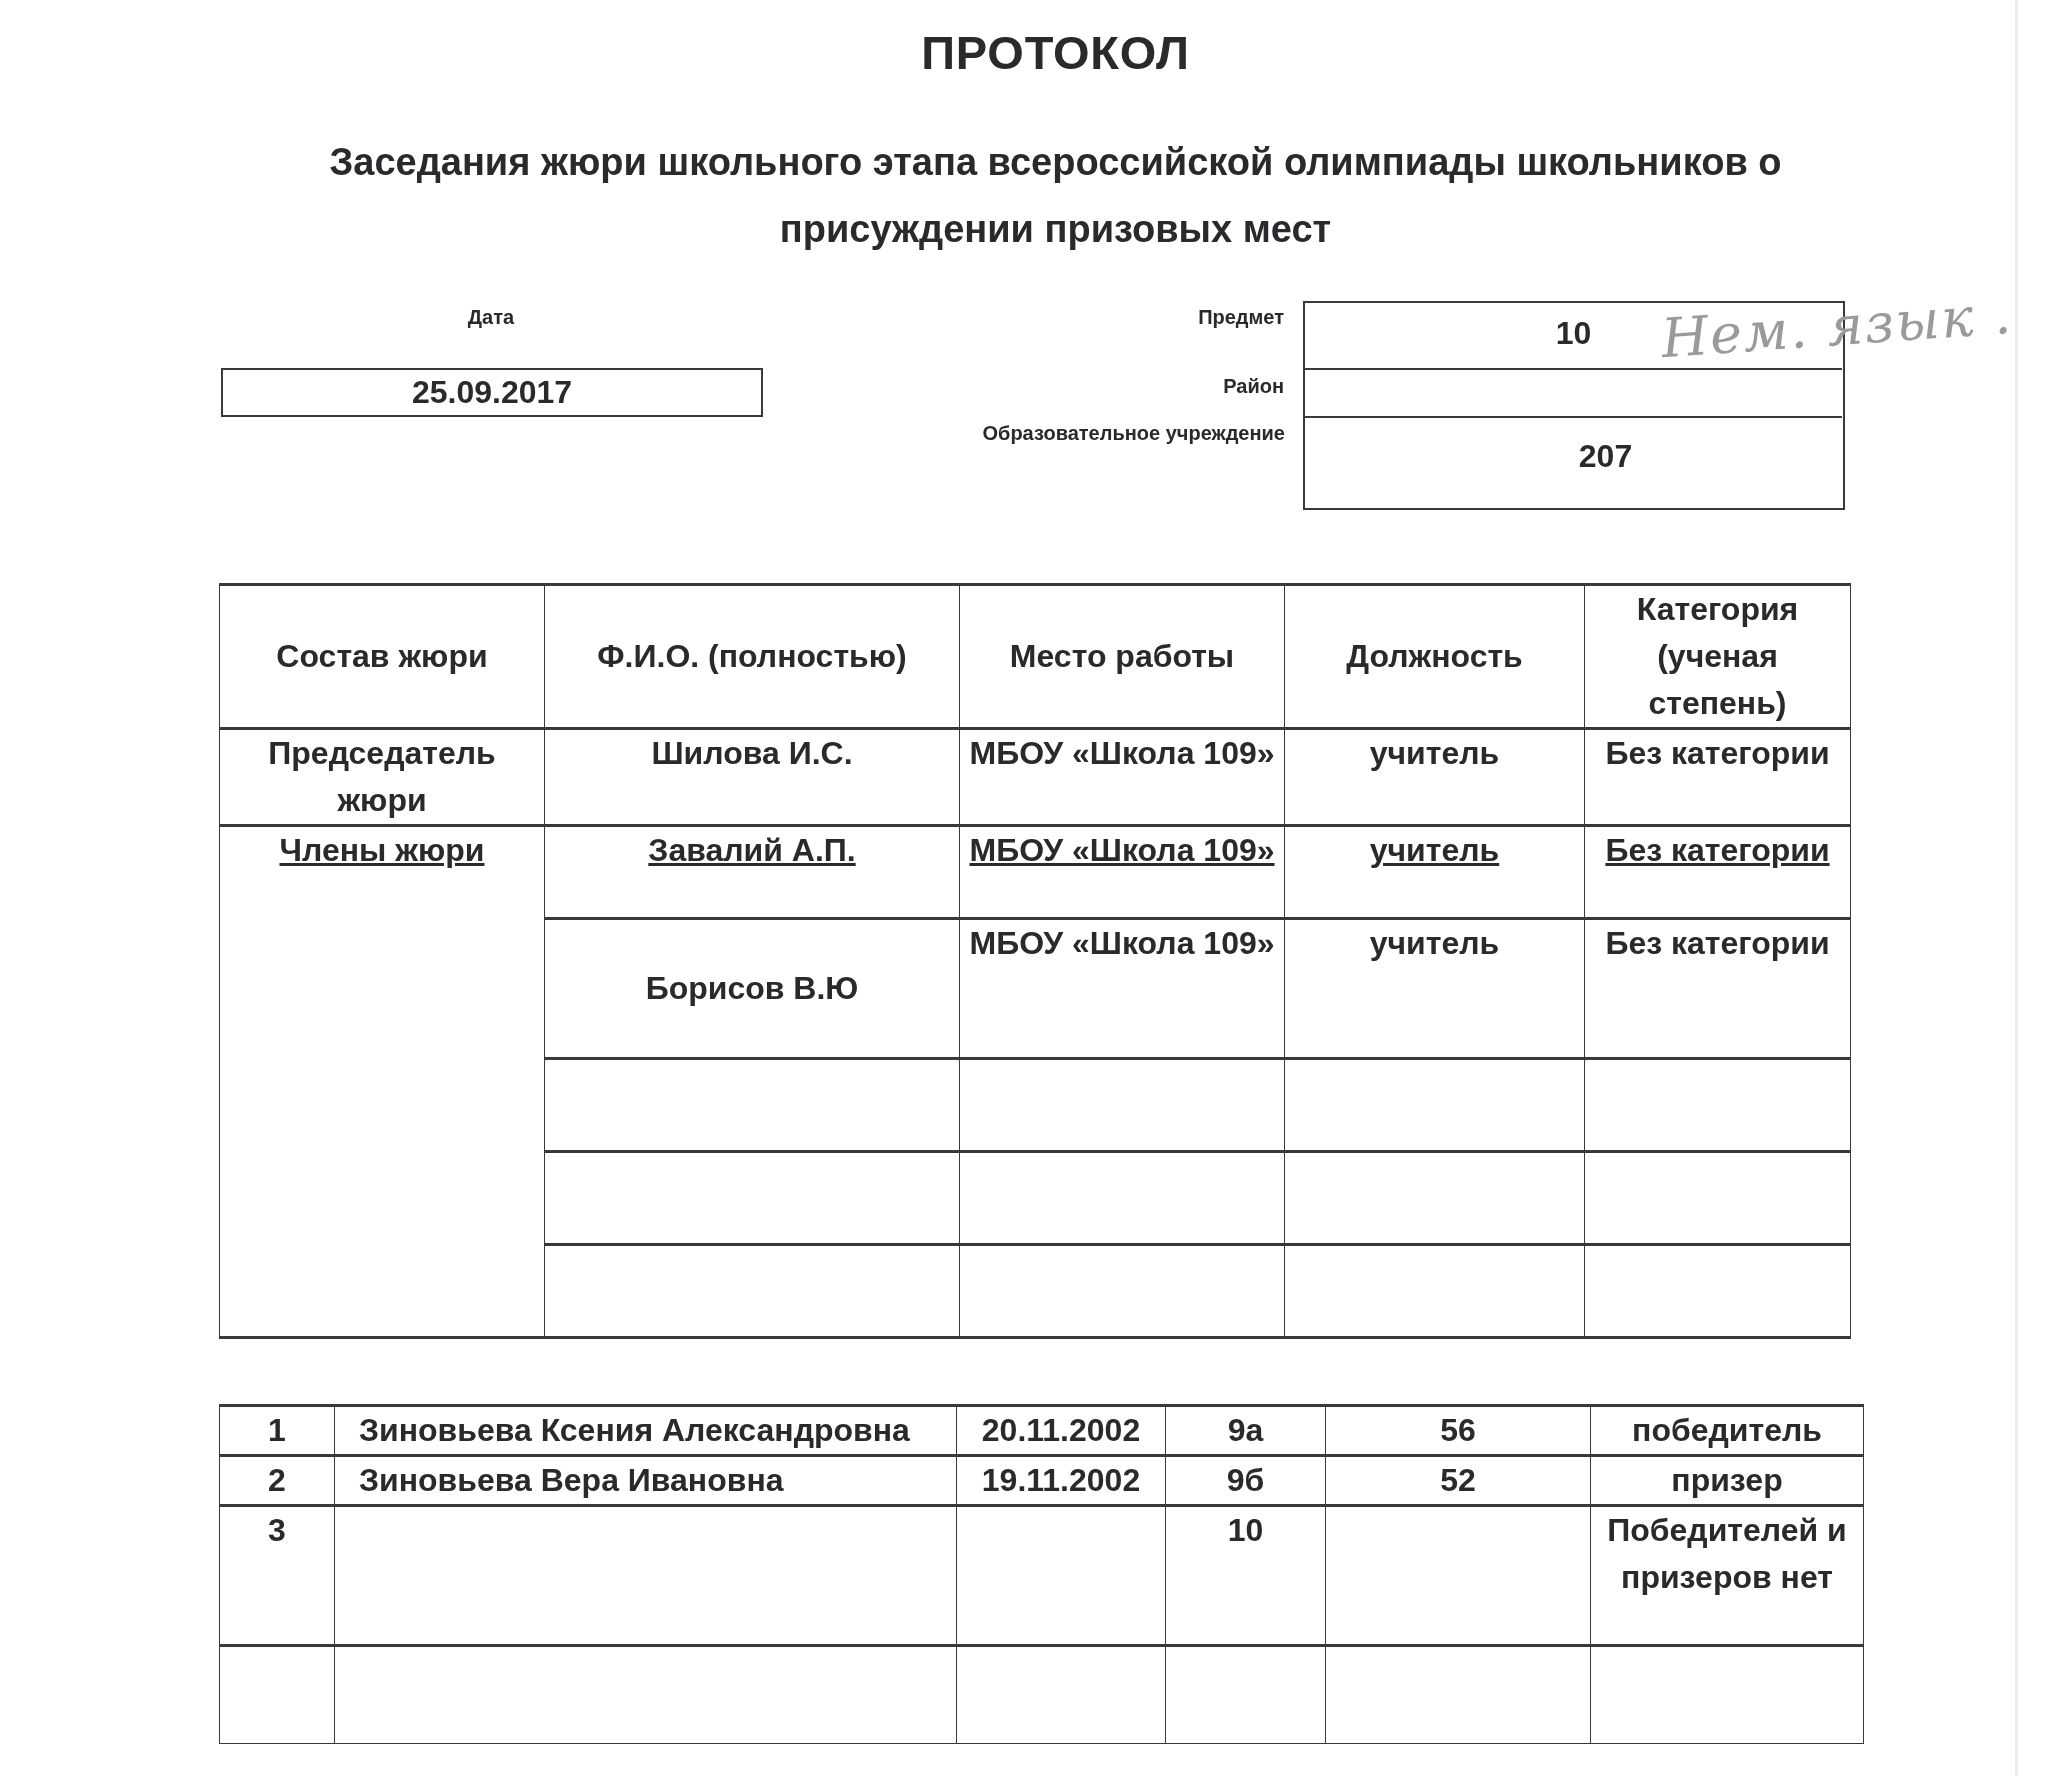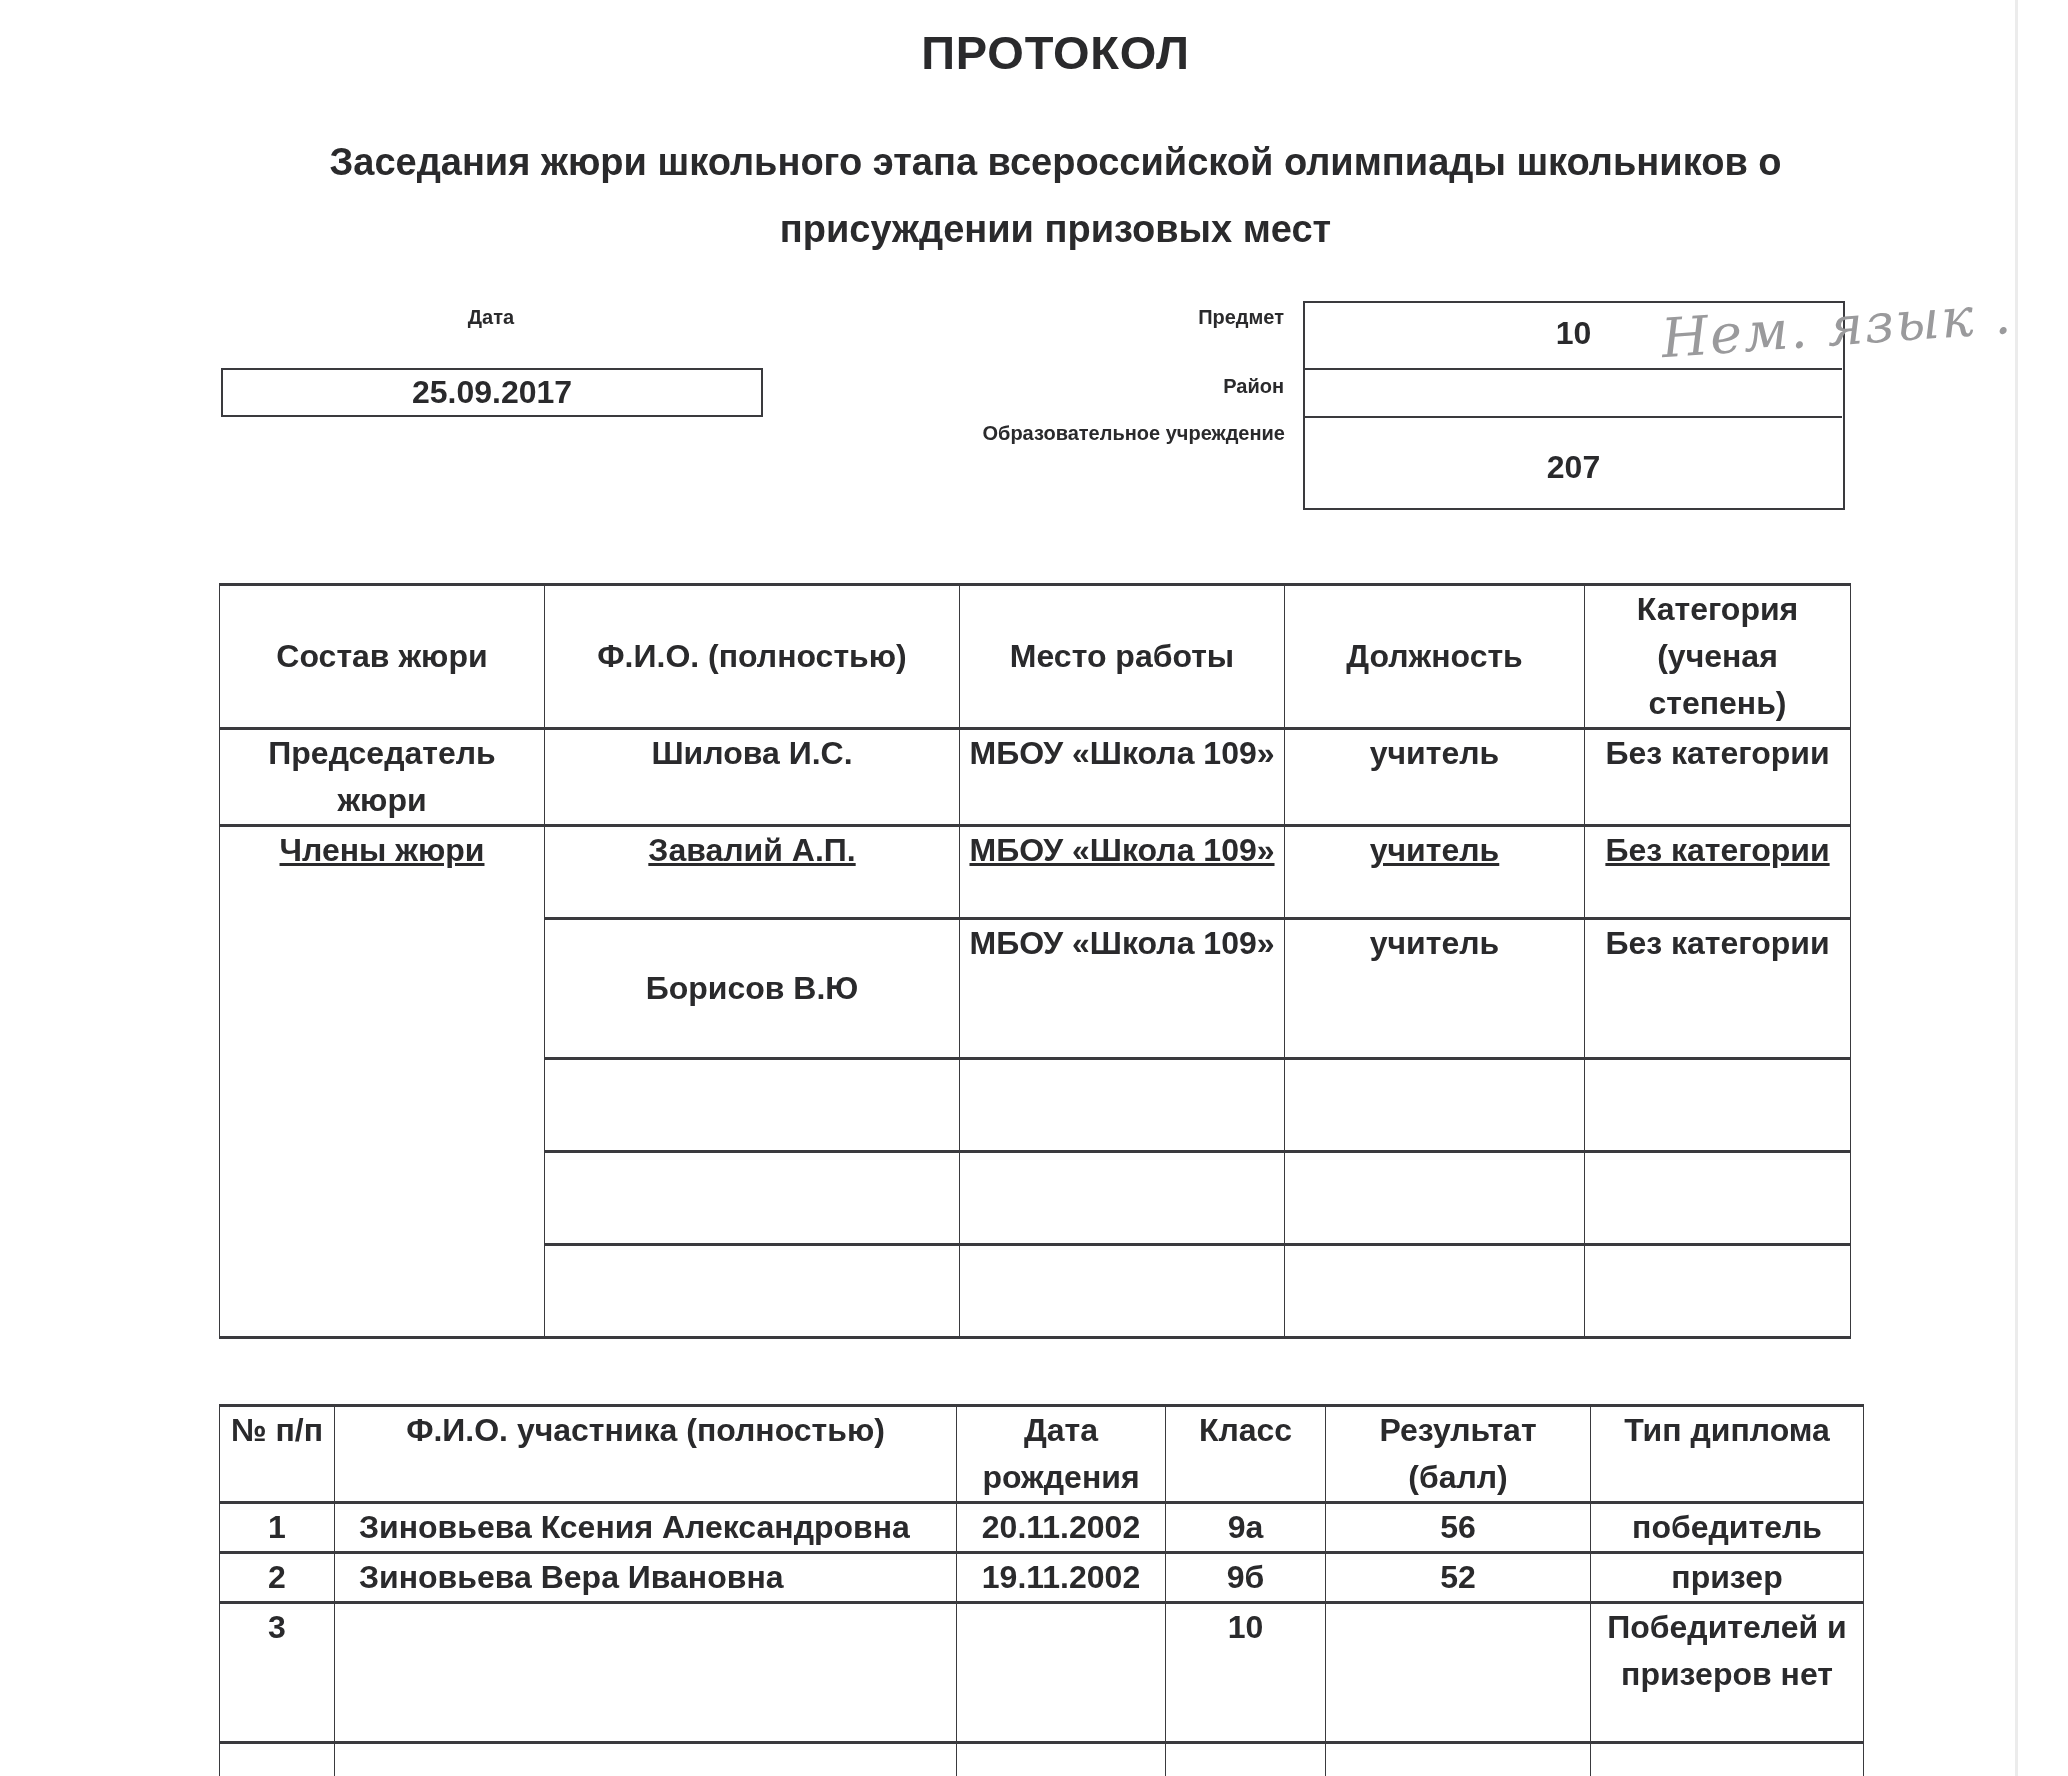--- a/index.html
+++ b/index.html
@@ -49,21 +49,21 @@
 <div class="abs label" style="left:818px;top:306px;width:466px;">Предмет</div>
 <div class="abs label" style="left:818px;top:375px;width:466px;">Район</div>
 <div class="abs label" style="left:655px;top:422px;width:630px;">Образовательное учреждение</div>
 
 <div class="abs box" style="left:1303px;top:301px;width:542px;height:209px;">
   <div class="abs center-text" style="left:0;top:0;width:537px;height:65px;">
     <span style="margin-top:-3.3px;">10</span>
   </div>
   <div class="abs" style="left:0;top:65px;width:537px;height:0;border-top:2.5px solid #3a3a3e;"></div>
   <div class="abs" style="left:0;top:113px;width:537px;height:0;border-top:2.5px solid #3a3a3e;"></div>
-  <div class="abs center-text" style="left:0;top:140px;width:537px;height:49px;">
+  <div class="abs center-text" style="left:0;top:129px;width:537px;height:49px;padding-left:32px;">
     <span>207</span>
   </div>
 </div>
 <div class="abs handwriting">Нем. язык .</div>
 
 <table style="left:219px;top:583px;width:1631px;">
   <colgroup>
     <col style="width:325px">
       <col style="width:415px">
       <col style="width:325px">
@@ -122,28 +122,20 @@
 <table style="left:219px;top:1404px;width:1643px;">
   <colgroup>
     <col style="width:115px">
       <col style="width:622px">
       <col style="width:209px">
       <col style="width:160px">
       <col style="width:265px">
       <col style="width:273px">
   </colgroup>
   <tbody>
-      <tr class="hline" style="height:93px;">
-    <th>№ п/п</th>
-    <th>Ф.И.О. участника (полностью)</th>
-    <th>Дата рождения</th>
-    <th>Класс</th>
-    <th>Результат (балл)</th>
-    <th>Тип диплома</th>
-  </tr>
   <tr class="hline" style="height:47px;">
     <td>1</td>
     <td class="left">Зиновьева  Ксения Александровна</td>
     <td>20.11.2002</td>
     <td>9а</td>
     <td>56</td>
     <td>победитель</td>
   </tr>
   <tr class="hline" style="height:47px;">
     <td>2</td>

